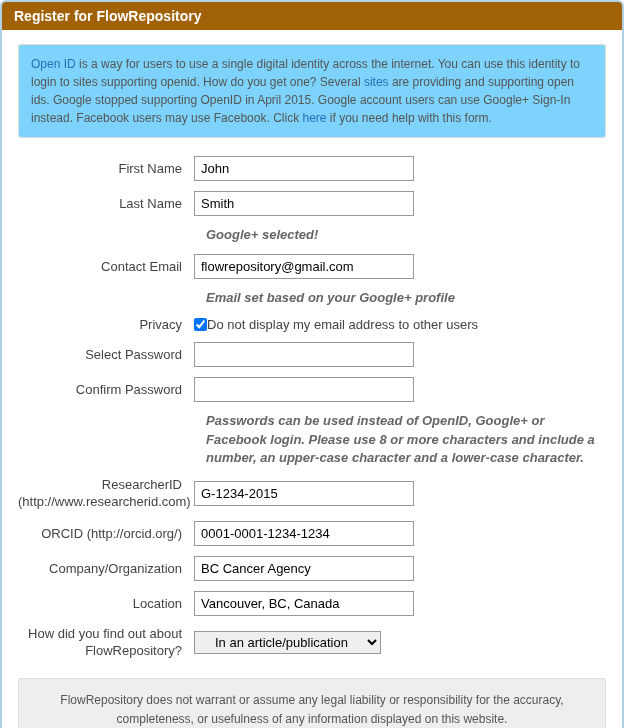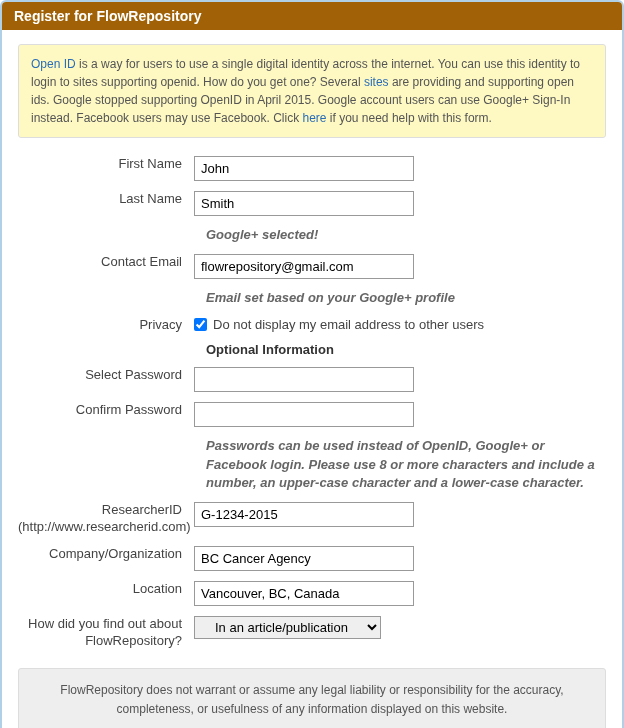--- a/index.html
+++ b/index.html
@@ -1,29 +1,29 @@
 <!DOCTYPE html>
 <html><head>
   <meta charset="utf-8">
   <style>
     * { box-sizing: border-box; margin: 0; padding: 0; }
     body { font-family: Arial, Helvetica, sans-serif; font-size: 13px; color: #333; background: #fff; }
     .panel { width: 624px; border: 2px solid #b0d0e8; border-radius: 6px; overflow: hidden; }
     .panel-header { background: #a16207; padding: 6px 12px; color: #fff; font-weight: bold; font-size: 14px; }
     .panel-body { padding: 14px 16px 16px 16px; }
-    .info-box { background: #fef9c3; border: 1px solid #ddd; border-radius: 3px; padding: 10px 12px; font-size: 12px; color: #555; line-height: 1.5; margin-bottom: 18px; }
+    .info-box { background: #7dd3fc; border: 1px solid #ddd; border-radius: 3px; padding: 10px 12px; font-size: 12px; color: #555; line-height: 1.5; margin-bottom: 18px; }
     .info-box a { color: #2a6db7; text-decoration: none; }
-    .form-row { display: flex; align-items: flex-start; margin-bottom: 10px; }
+    .form-row { display: flex; align-items: center; margin-bottom: 10px; }
     .form-row .label { width: 176px; text-align: right; padding-right: 12px; font-size: 13px; color: #444; flex-shrink:0; }
     .form-row .label.two-line { line-height: 1.3; }
     .form-row .field { flex: 1; }
     .form-row input[type="text"], .form-row input[type="password"] { width: 220px; padding: 4px 6px; font-size: 13px; border:1px solid #999; }
     .hint { font-size: 13px; font-style: italic; color: #666; margin: 8px 0 10px 188px; line-height:1.4;font-weight:bold;}
     .section-title { font-weight: bold; font-size: 13px; margin: 6px 0 10px 188px; color:#333;}
-    .checkbox-line { display:flex; align-items:center; gap:6px; font-size:13px; color:#444;}
+    .checkbox-line { display:flex; align-items:center; gap:0; font-size:13px; color:#444;}
     select { font-size: 13px; padding: 2px 16px; border:1px solid #999; background:#efefef;}
     .disclaimer { background: #eee; border: 1px solid #ddd; border-radius: 3px; padding: 12px 16px; font-size: 12px; color: #555; text-align:center; line-height:1.6; margin-top:18px;}
   </style>
 </head>
 <body>
 
 <div class="panel">
   <div class="panel-header">Register for FlowRepository</div>
   <div class="panel-body">
 
@@ -53,21 +53,20 @@
     <div class="form-row">
       <div class="label">Privacy</div>
       <div class="field">
         <label class="checkbox-line">
           <input type="checkbox" checked="" style="">
           <span>Do not display my email address to other users</span>
         </label>
       </div>
     </div>
 
-    <div class="section-title">Optional Information</div>
 
     <div class="form-row">
       <div class="label">Select Password</div>
       <div class="field"><input type="password" value="" style=""></div>
     </div>
 
     <div class="form-row">
       <div class="label">Confirm Password</div>
       <div class="field"><input type="password" value="" style=""></div>
     </div>
@@ -75,20 +74,24 @@
     <div class="hint">Passwords can be used instead of OpenID, Google+ or Facebook login. Please use 8 or more characters and include a number, an upper-case character and a lower-case character.</div>
 
     <div class="form-row">
       <div class="label two-line">
         <span>ResearcherID</span><br>
         <span>(http://www.researcherid.com)</span>
       </div>
       <div class="field"><input type="text" value="G-1234-2015" style=""></div>
     </div>
 
+    <div class="form-row">
+      <div class="label">ORCID (http://orcid.org/)</div>
+      <div class="field"><input type="text" value="0001-0001-1234-1234" style=""></div>
+    </div>
 
     <div class="form-row">
       <div class="label">Company/Organization</div>
       <div class="field"><input type="text" value="BC Cancer Agency" style=""></div>
     </div>
 
     <div class="form-row">
       <div class="label">Location</div>
       <div class="field"><input type="text" value="Vancouver, BC, Canada" style=""></div>
     </div>

